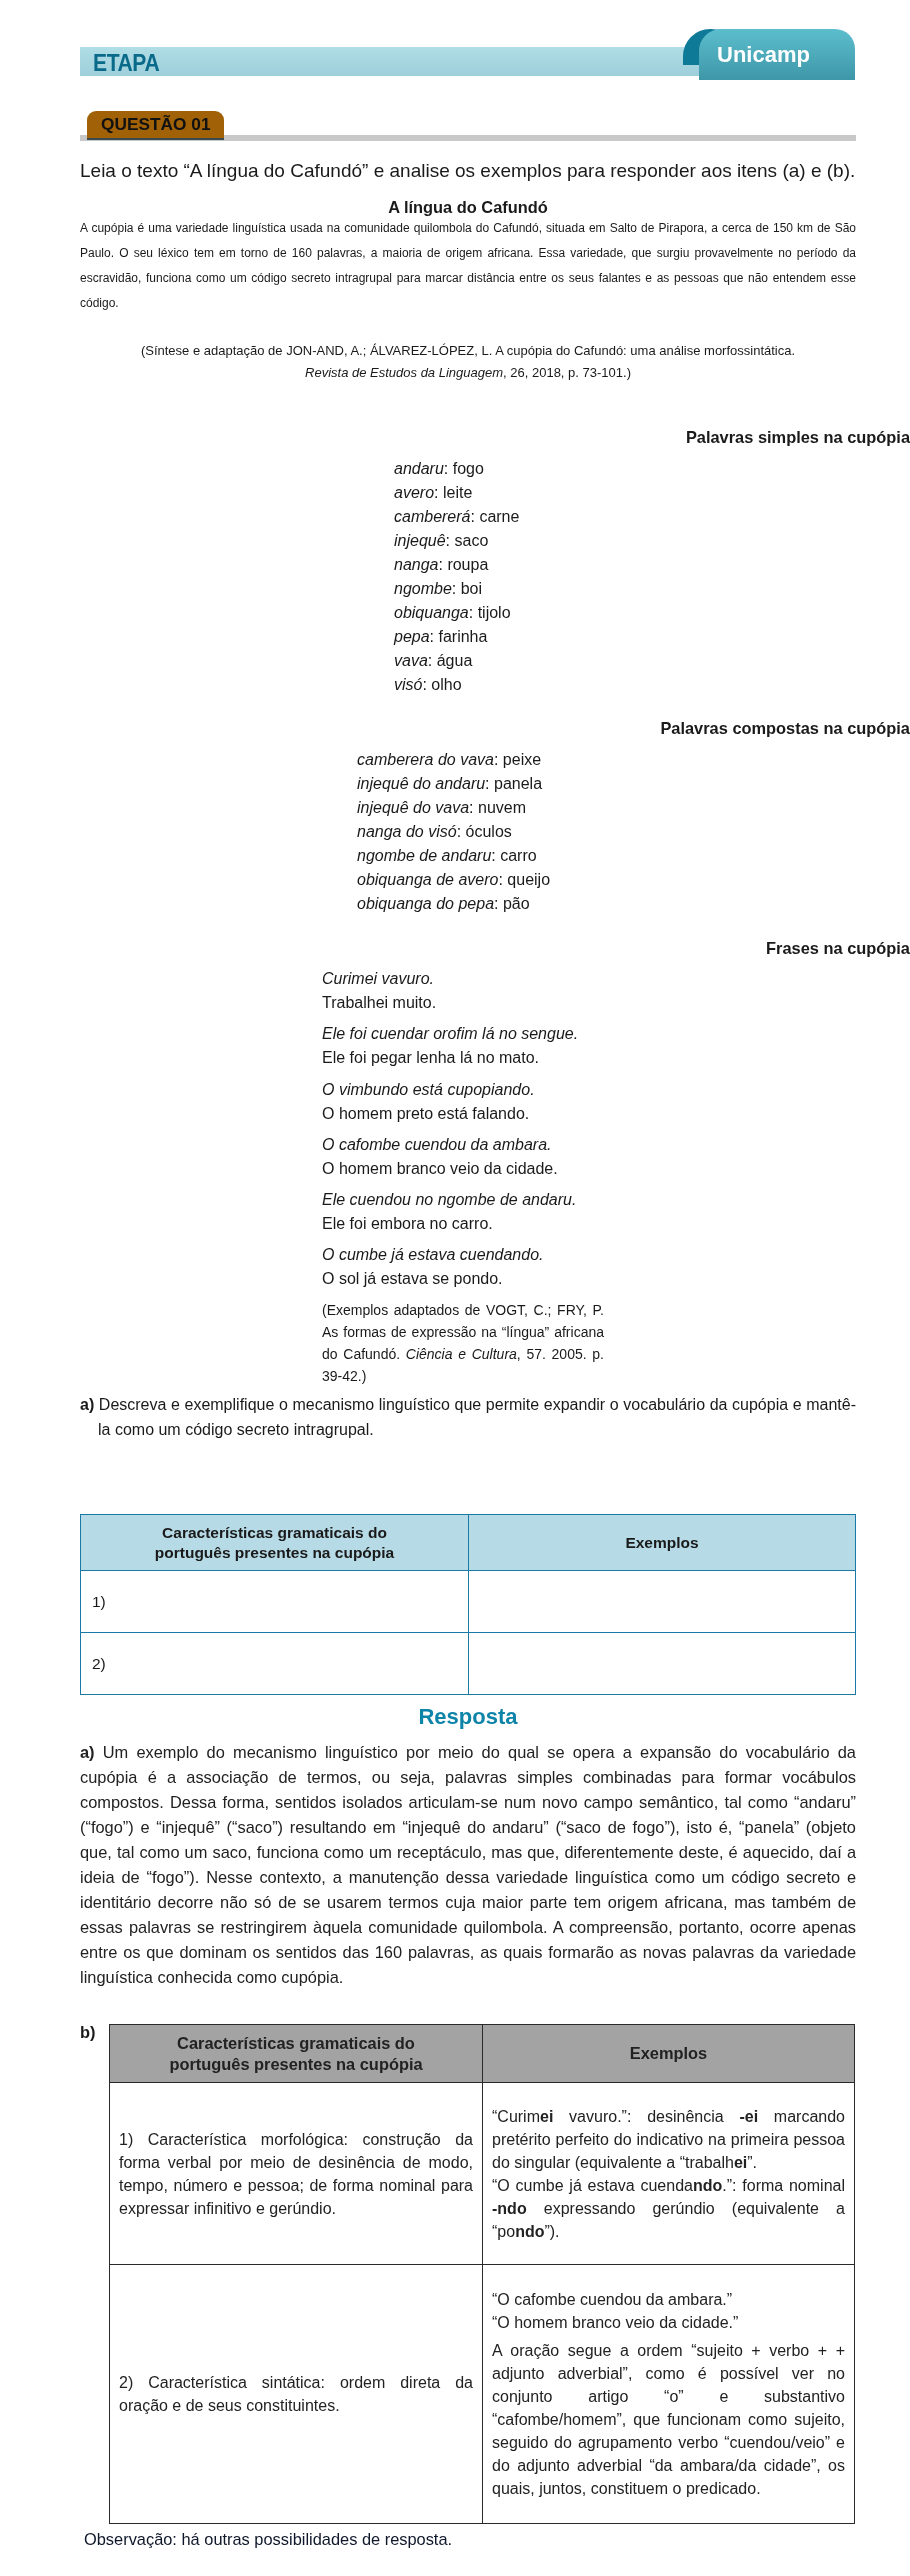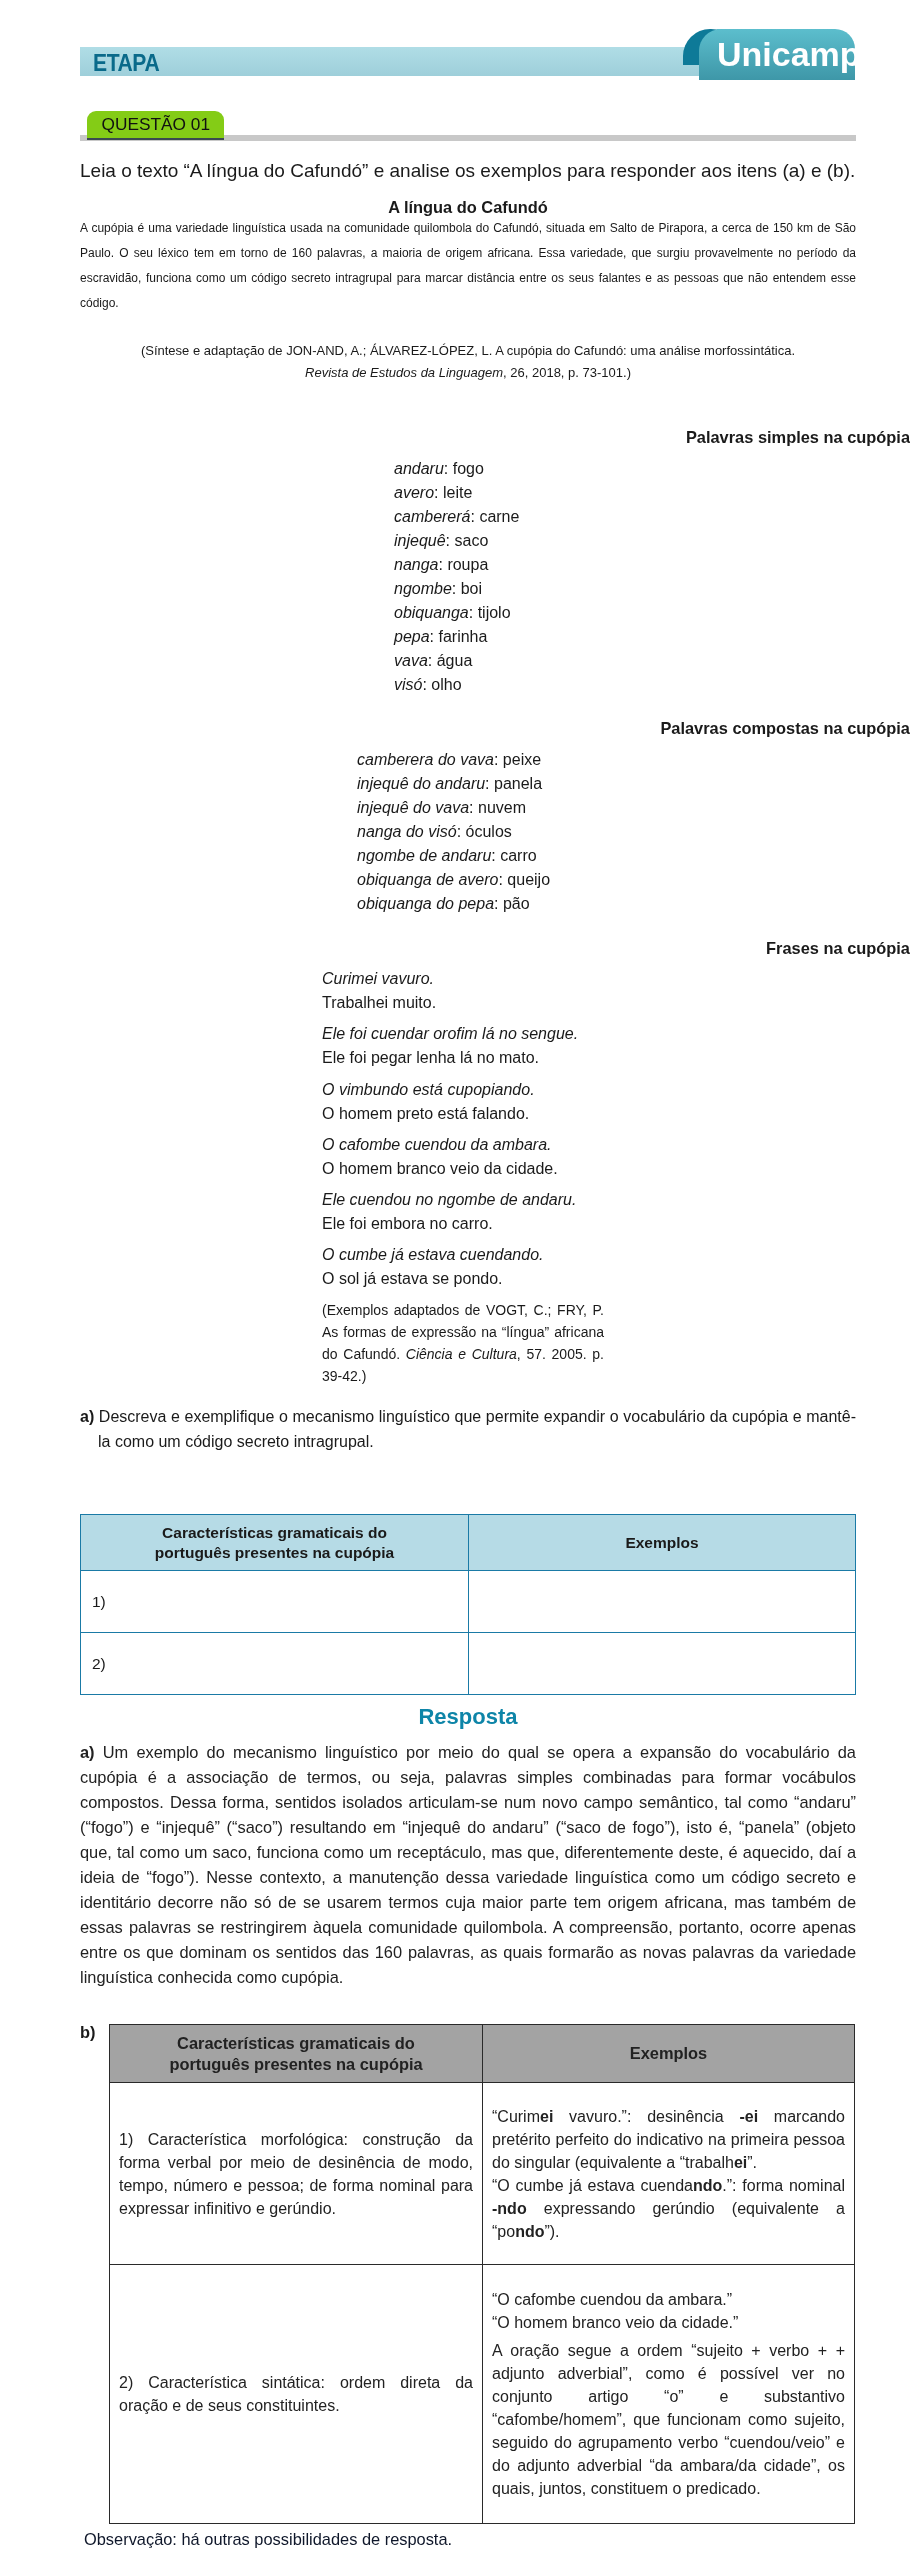--- a/index.html
+++ b/index.html
@@ -35,53 +35,53 @@
     background: linear-gradient(#5cbecd, #3e97a8);
     border-radius: 0 20px 0 0;
   }
   .tab-unicamp::before {
     content: ""; position: absolute; left: -18px; top: 0; width: 36px; height: 51px;
     background: linear-gradient(#5cbecd, #3e97a8);
     border-radius: 22px 0 0 0;
   }
   .tab-unicamp span {
     position: relative; display: block; text-align: left;
-    font-weight: bold; font-size: 34px; color: #ffffff; line-height: 51px;
+    font-weight: bold; font-size: 22px; color: #ffffff; line-height: 51px;
     padding-right: 7.3px;
   }
 
   
   .q-tab-wrap { position: absolute; left: 80px; top: 111px; width: 776px; height: 31px; }
   .q-line { position: absolute; left: 0; top: 24px; width: 776px; height: 5.5px; background: #c8c8c8; }
   .q-tab {
     position: absolute; left: 7.3px; top: 0; width: 137px; height: 29px;
-    background: #84cc16; border-radius: 9px 9px 0 0;
+    background: #a16207; border-radius: 9px 9px 0 0;
     border-bottom: 2.7px solid #3a4a50;
-    font-weight: normal; font-size: 17.3px; line-height: 27px; text-align: center; color: #111;
+    font-weight: bold; font-size: 17.3px; line-height: 27px; text-align: center; color: #111;
   }
 
   .content { position: absolute; left: 80px; width: 776px; }
   .bold { font-weight: bold; }
   .ital { font-style: italic; }
 
   .intro { top: 160px; font-size: 19px; }
   .text-title { top: 198px; font-weight: bold; font-size: 16.4px; text-align: center; }
   .text-body { top: 216px; font-size: 12px; line-height: 25px; text-align: justify; }
   .source { top: 340px; font-size: 13px; line-height: 22px; text-align: center; }
   .list-title { position: absolute; width: 910px; text-align: right; font-weight: bold; font-size: 16.4px; }
   .wordlist { position: absolute; font-size: 16px; line-height: 24px; }
   .wordlist .w { font-style: italic; }
 
   .sentences { position: absolute; left: 322px; top: 967px; width: 282px; font-size: 16px; }
   .pair { margin-bottom: 7.3px; line-height: 24px; }
   .pair .cup { font-style: italic; }
   .ex-source { font-size: 14px; line-height: 22px; text-align: justify; margin-top: 1.8px; }
 
   .questions { top: 1393px; font-size: 16px; line-height: 24.6px; }
-  .q-item { padding-left: 18px; text-indent: -18px; text-align: justify; margin-top: 12px; }
+  .q-item { padding-left: 18px; text-indent: -18px; text-align: justify; }
 
   
   .qtable { position: absolute; left: 80px; top: 1514px; width: 776px; border-collapse: collapse; }
   .qtable th, .qtable td { border: 1.8px solid #1a7aa6; }
   .qtable th { background: #b6dbe6; font-weight: bold; font-size: 15.5px; height: 56px; line-height: 20px; }
   .qtable td { height: 62px; font-size: 15.5px; padding-left: 11px; }
   .qtable .c1 { width: 388px; }
 
   .resp-title { top: 1704px; text-align: center; font-weight: bold; font-size: 22px; color: #0e85a8; }
   .resp-a { top: 1740px; font-size: 16.4px; line-height: 25px; text-align: justify; color: #222; }

